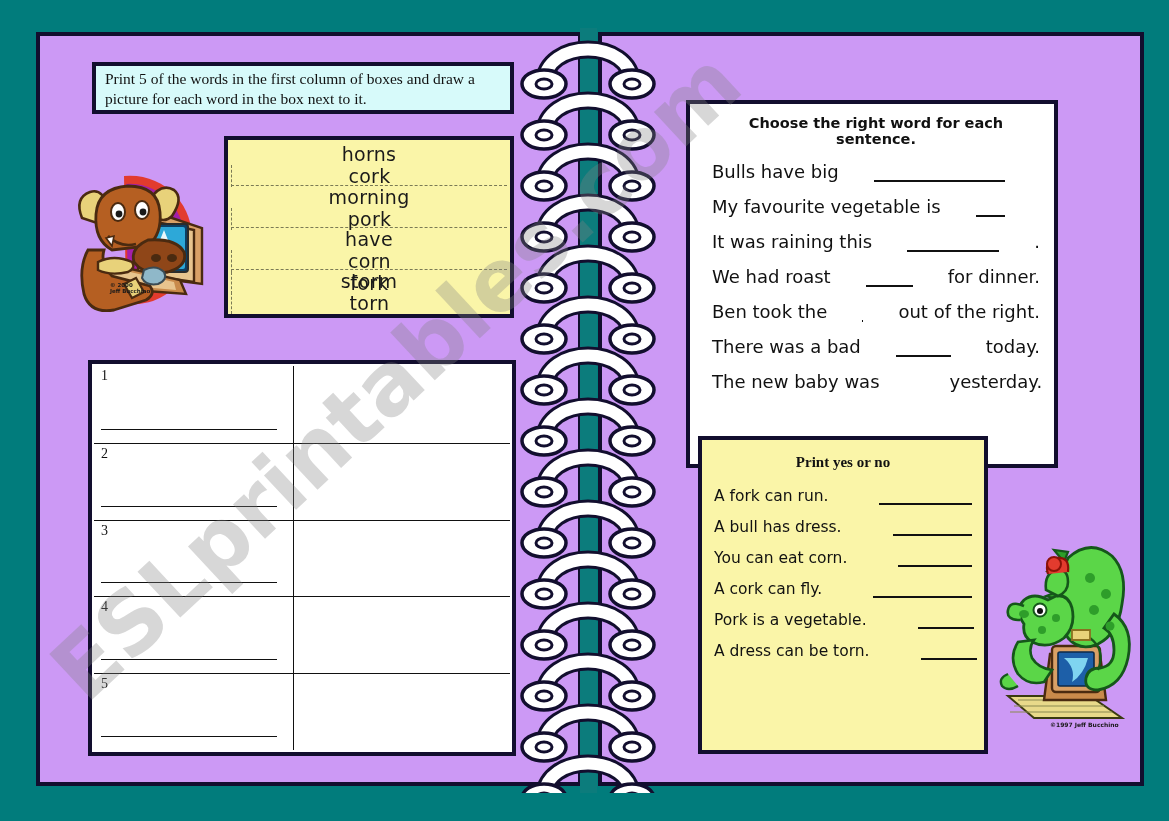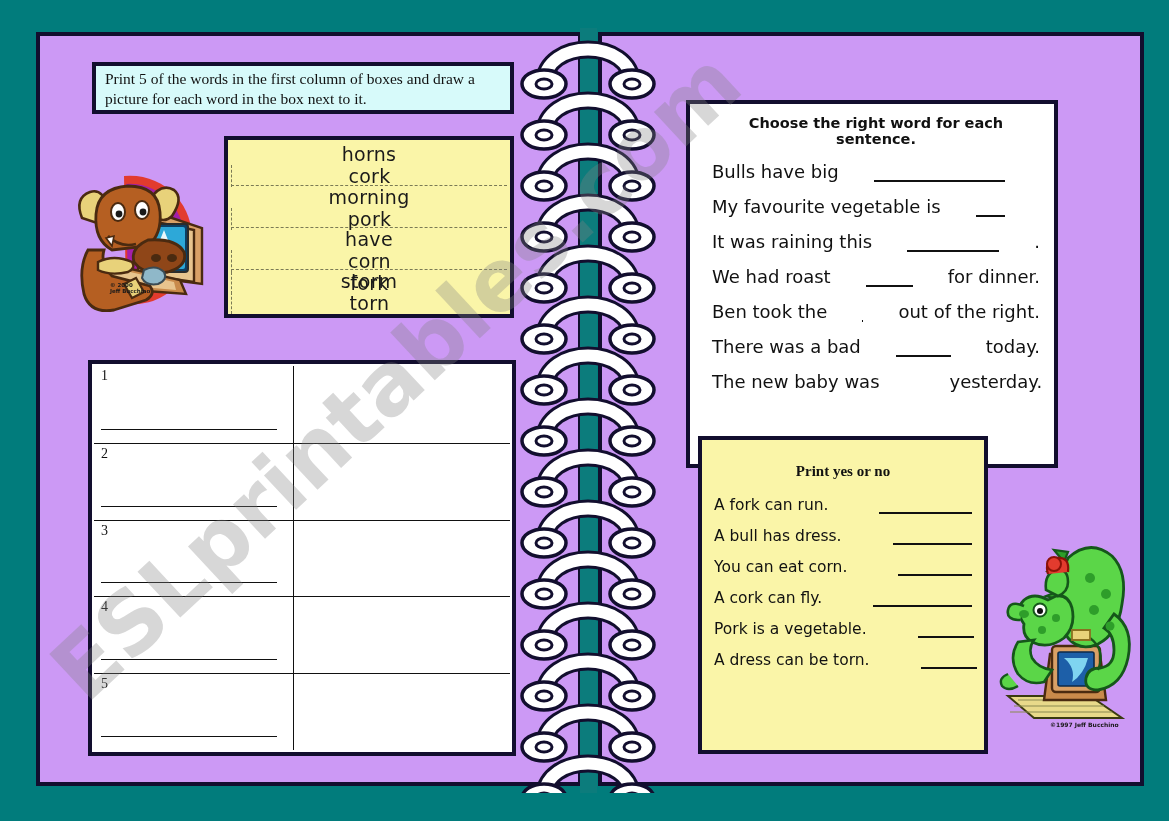--- a/index.html
+++ b/index.html
@@ -97,21 +97,21 @@
     margin:0 3px;height:15px;
   }
 
   
   #yesno-panel{
     left:698px;top:436px;width:290px;height:318px;
     background:#FAF5A8;padding:8px 12px 0 12px;
   }
   #yesno-panel .ptitle{
     text-align:center;font-weight:bold;font-size:15px;color:#111;
-    font-family:"Liberation Serif", serif;margin:15px 0 16px 0;
+    font-family:"Liberation Serif", serif;margin:6px 0 16px 0;
   }
   .yn-row{
     display:flex;align-items:flex-end;
     font-family:"DejaVu Sans", sans-serif;
     font-size:15.5px;color:#111;margin-bottom:13px;gap:45px;
   }
   .yn-row .yn-text{white-space:nowrap;}
   .yn-row .yn-blank{
     flex:1;border-bottom:2px solid #111;height:13px;margin-left:6px;
     min-width:56px;

